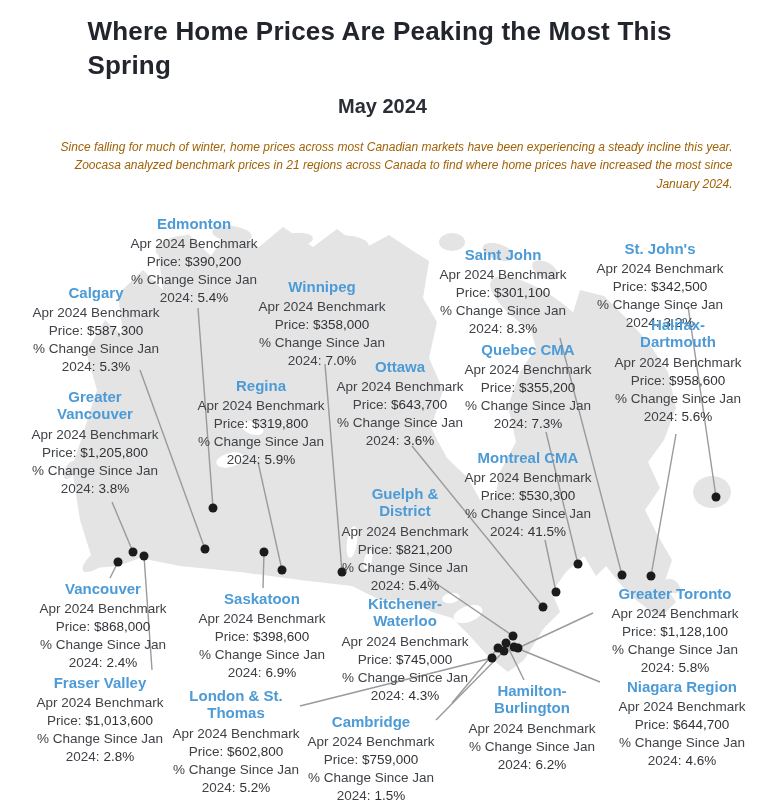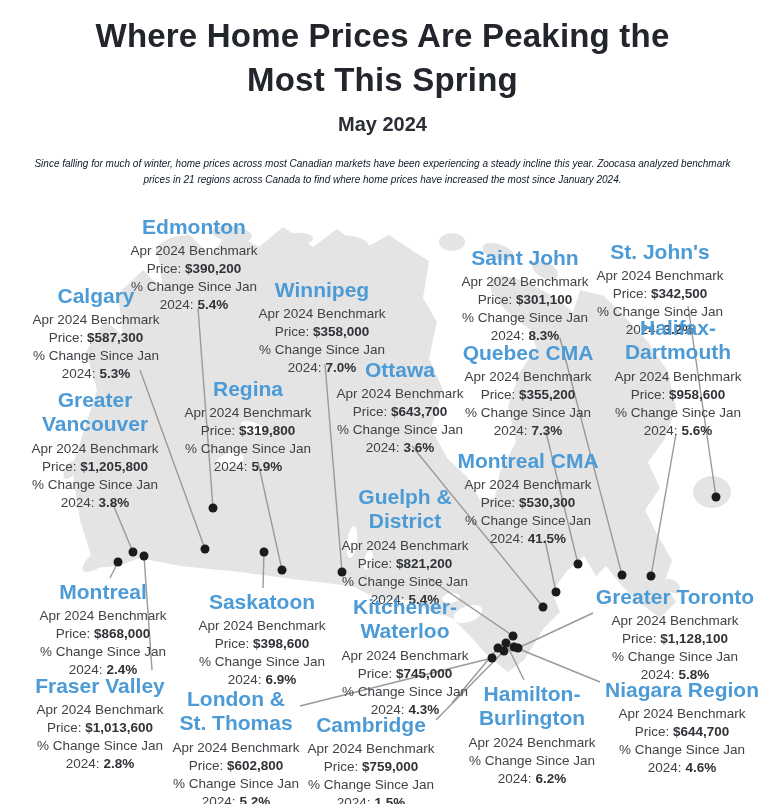--- a/index.html
+++ b/index.html
@@ -1,43 +1,43 @@
 <!DOCTYPE html>
 <html><head>
 <meta charset="utf-8">
 <style>
   html,body{margin:0;padding:0;background:#ffffff;}
   .page{
     position:relative;width:765px;height:804px;background:#ffffff;overflow:hidden;
     font-family:"Liberation Sans","DejaVu Sans",sans-serif;
   }
   .title{
-    margin:14px auto 0;max-width:590px;text-align:center;
-    font-size:33px;line-height:1.32;font-weight:700;color:#22252c;letter-spacing:.2px;
+    margin:14px auto 0;max-width:590px;
+    font-size:26px;line-height:1.32;font-weight:700;color:#22252c;letter-spacing:.2px;
   }
   .subtitle{
     margin:12px auto 0;text-align:center;font-size:20px;font-weight:700;color:#2b2e35;
   }
   .description{
-    margin:20px auto 0;max-width:700px;text-align:center;
-    font-style:italic;font-size:10px;line-height:1.55;color:#0f172a;font-weight:500;
+    margin:20px auto 0;max-width:700px;text-align:right;
+    font-style:italic;font-size:12px;line-height:1.55;color:#a16207;font-weight:500;
   }
   #map-layer{position:absolute;left:0;top:0;}
   .land{fill:#e4e4e4;}
   .lake{fill:#ffffff;}
   .leader{stroke:#9a9a9a;stroke-width:1.4;fill:none;}
   .dot{fill:#1b1b1b;}
   .region{position:absolute;text-align:center;}
   .rname{
-    color:#4c9bd6;font-weight:700;font-size:21px;line-height:1.16;margin:0 auto 3px;
+    color:#4c9bd6;font-weight:700;font-size:15px;line-height:1.16;margin:0 auto 3px;
   }
   .rline{
     font-size:13.5px;color:#3f4347;line-height:1.33;white-space:nowrap;font-weight:500;
   }
-  .rline b{font-weight:700;color:#2f3236;}
+  .rline b{font-weight:400;color:#2f3236;}
 </style>
 </head>
 <body>
 
 <div class="page">
 
   <h1 class="title">Where Home Prices Are Peaking the Most This Spring</h1>
   <div class="subtitle">May 2024</div>
   <p class="description">Since falling for much of winter, home prices across most Canadian markets have been experiencing a steady incline this year. Zoocasa analyzed benchmark prices in 21 regions across Canada to find where home prices have increased the most since January 2024.</p>
 
@@ -143,21 +143,21 @@
         <div class="rline">% Change Since Jan</div>
         <div class="rline">2024: <b>7.0%</b></div>
       </div>
       <div class="region" style="left: 320px; top: 358px; width: 160px;">
         <div class="rname">Ottawa</div>
         <div class="rline">Apr 2024 Benchmark</div>
         <div class="rline">Price: <b>$643,700</b></div>
         <div class="rline">% Change Since Jan</div>
         <div class="rline">2024: <b>3.6%</b></div>
       </div>
-      <div class="region" style="left: 445px; top: 246px; width: 160px;">
+      <div class="region" style="left: 423px; top: 246px; width: 160px;">
         <div class="rname">Saint John</div>
         <div class="rline">Apr 2024 Benchmark</div>
         <div class="rline">Price: <b>$301,100</b></div>
         <div class="rline">% Change Since Jan</div>
         <div class="rline">2024: <b>8.3%</b></div>
       </div>
       <div class="region" style="left: 575px; top: 212px; width: 170px; margin-top: 28px;">
         <div class="rname">St. John's</div>
         <div class="rline">Apr 2024 Benchmark</div>
         <div class="rline">Price: <b>$342,500</b></div>
@@ -178,21 +178,21 @@
         <div class="rline">% Change Since Jan</div>
         <div class="rline">2024: <b>5.6%</b></div>
       </div>
       <div class="region" style="left: 20px; top: 388px; width: 150px;">
         <div class="rname" style="width: 115px;">Greater Vancouver</div>
         <div class="rline">Apr 2024 Benchmark</div>
         <div class="rline">Price: <b>$1,205,800</b></div>
         <div class="rline">% Change Since Jan</div>
         <div class="rline">2024: <b>3.8%</b></div>
       </div>
-      <div class="region" style="left: 163px; top: 377px; width: 170px;">
+      <div class="region" style="left: 176px; top: 377px; width: 170px;">
         <div class="rname">Regina</div>
         <div class="rline">Apr 2024 Benchmark</div>
         <div class="rline">Price: <b>$319,800</b></div>
         <div class="rline">% Change Since Jan</div>
         <div class="rline">2024: <b>5.9%</b></div>
       </div>
       <div class="region" style="left: 438px; top: 449px; width: 180px;">
         <div class="rname">Montreal CMA</div>
         <div class="rline">Apr 2024 Benchmark</div>
         <div class="rline">Price: <b>$530,300</b></div>
@@ -200,21 +200,21 @@
         <div class="rline">2024: <b>41.5%</b></div>
       </div>
       <div class="region" style="left: 330px; top: 485px; width: 150px;">
         <div class="rname" style="width: 102px;">Guelph &amp; District</div>
         <div class="rline">Apr 2024 Benchmark</div>
         <div class="rline">Price: <b>$821,200</b></div>
         <div class="rline">% Change Since Jan</div>
         <div class="rline">2024: <b>5.4%</b></div>
       </div>
       <div class="region" style="left: 18px; top: 580px; width: 170px;">
-        <div class="rname">Montreal</div>
+        <div class="rname">Vancouver</div>
         <div class="rline">Apr 2024 Benchmark</div>
         <div class="rline">Price: <b>$868,000</b></div>
         <div class="rline">% Change Since Jan</div>
         <div class="rline">2024: <b>2.4%</b></div>
       </div>
       <div class="region" style="left: 177px; top: 590px; width: 170px;">
         <div class="rname">Saskatoon</div>
         <div class="rline">Apr 2024 Benchmark</div>
         <div class="rline">Price: <b>$398,600</b></div>
         <div class="rline">% Change Since Jan</div>

